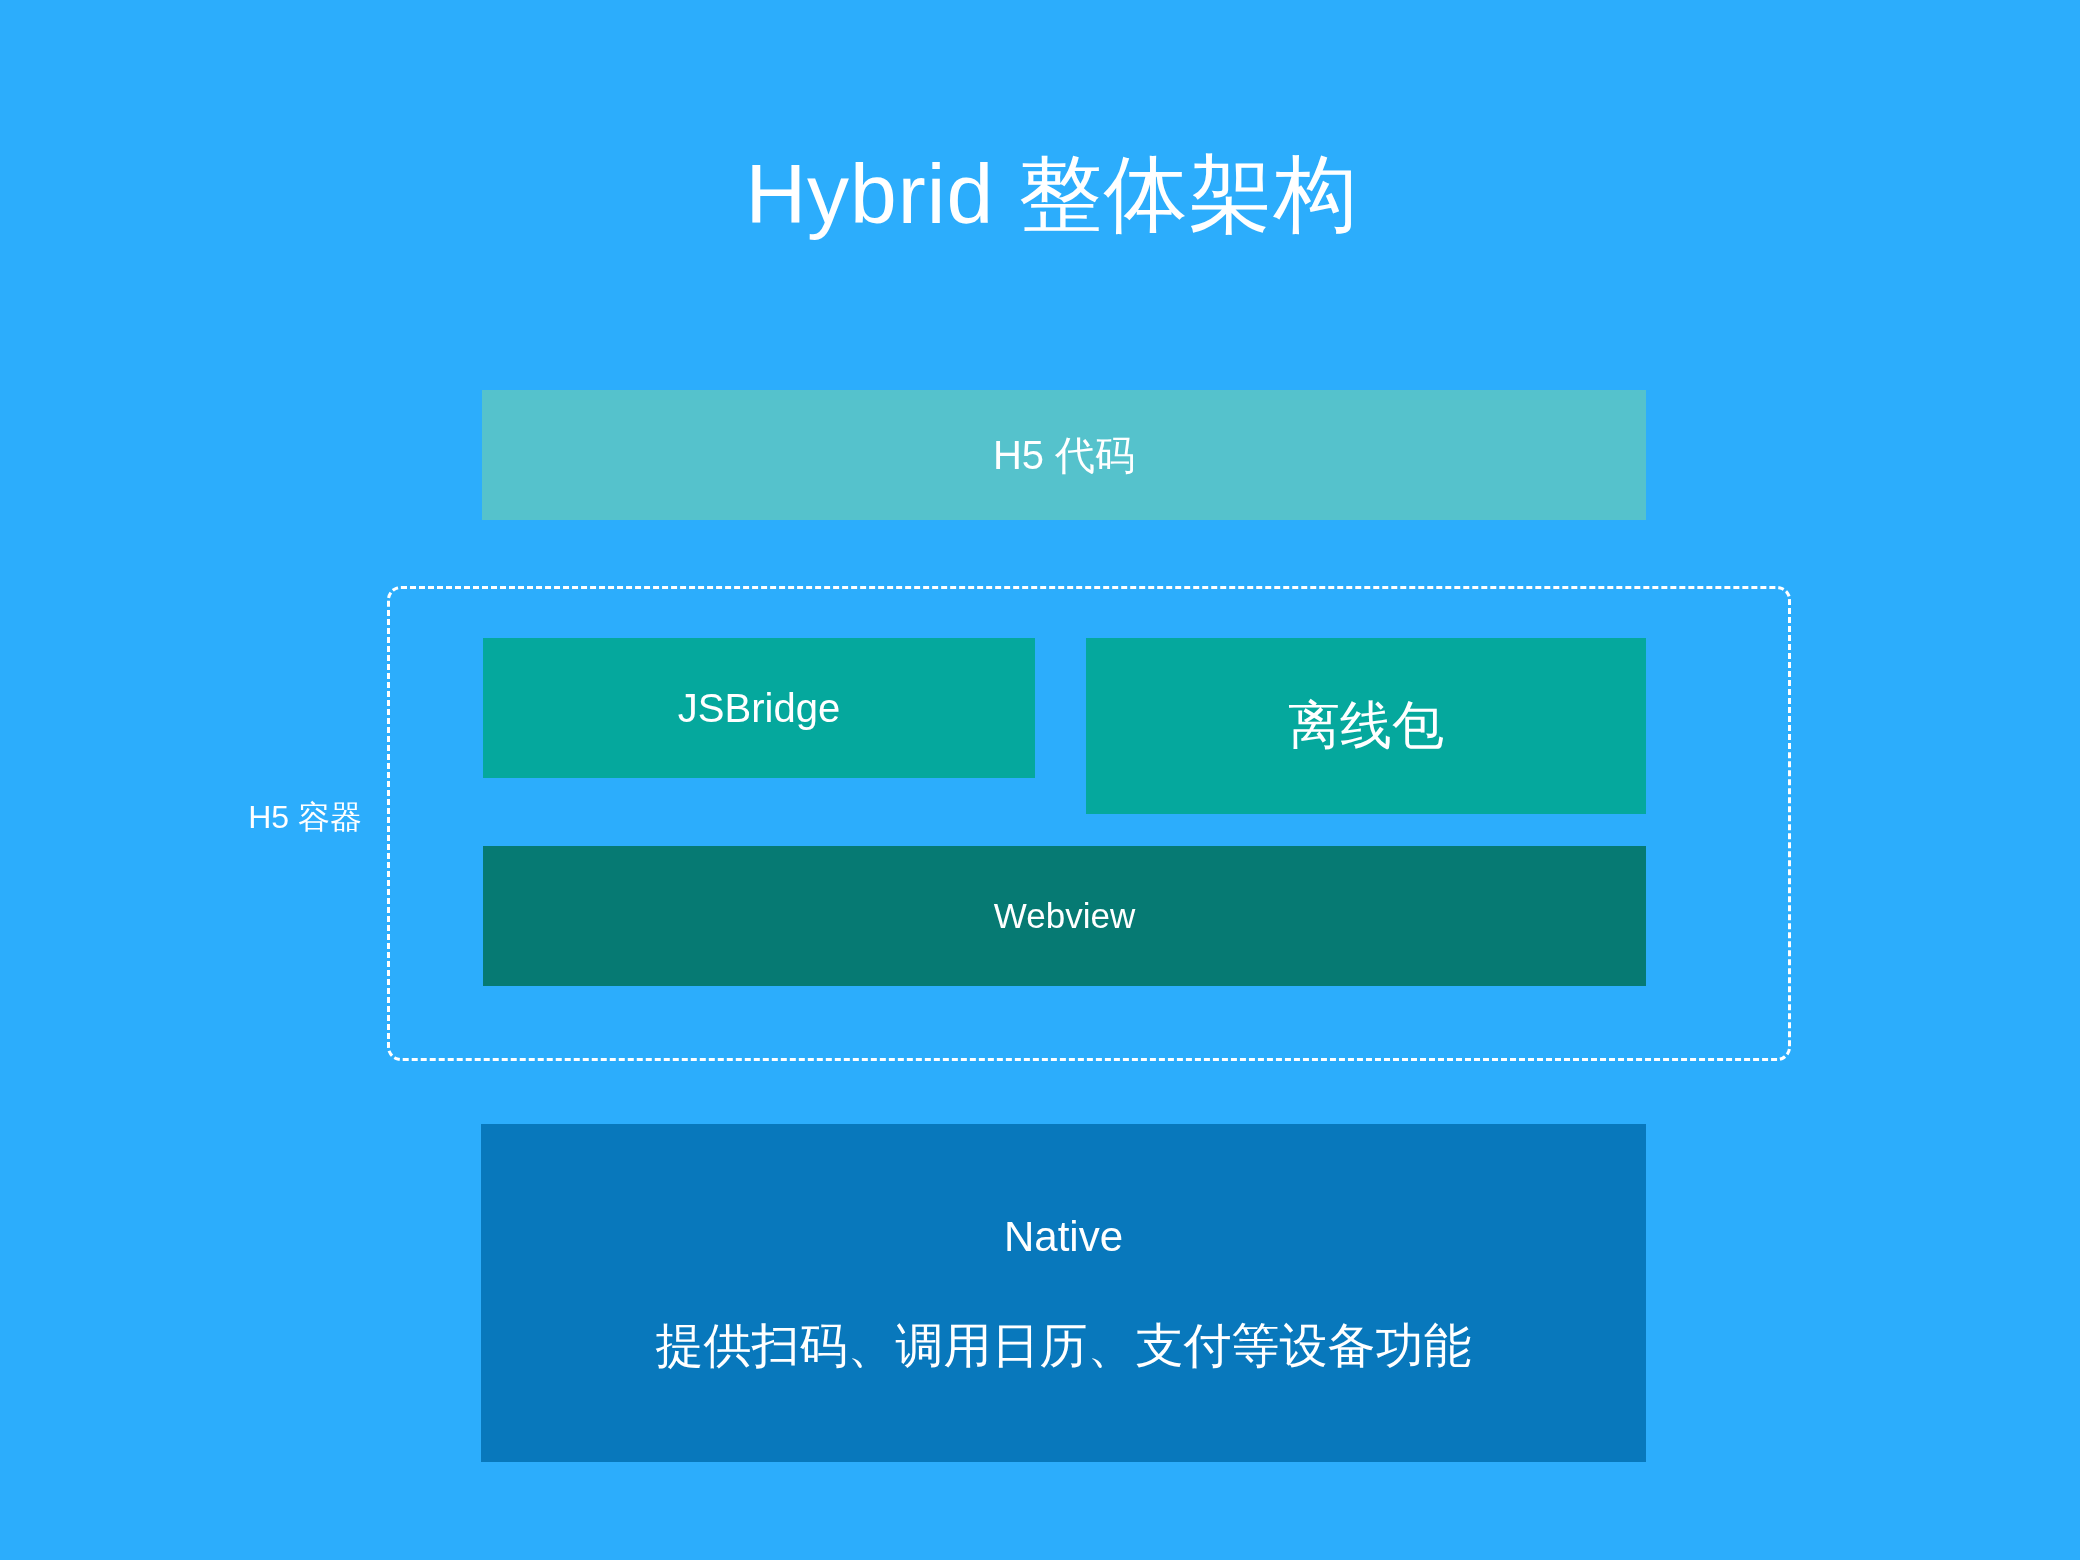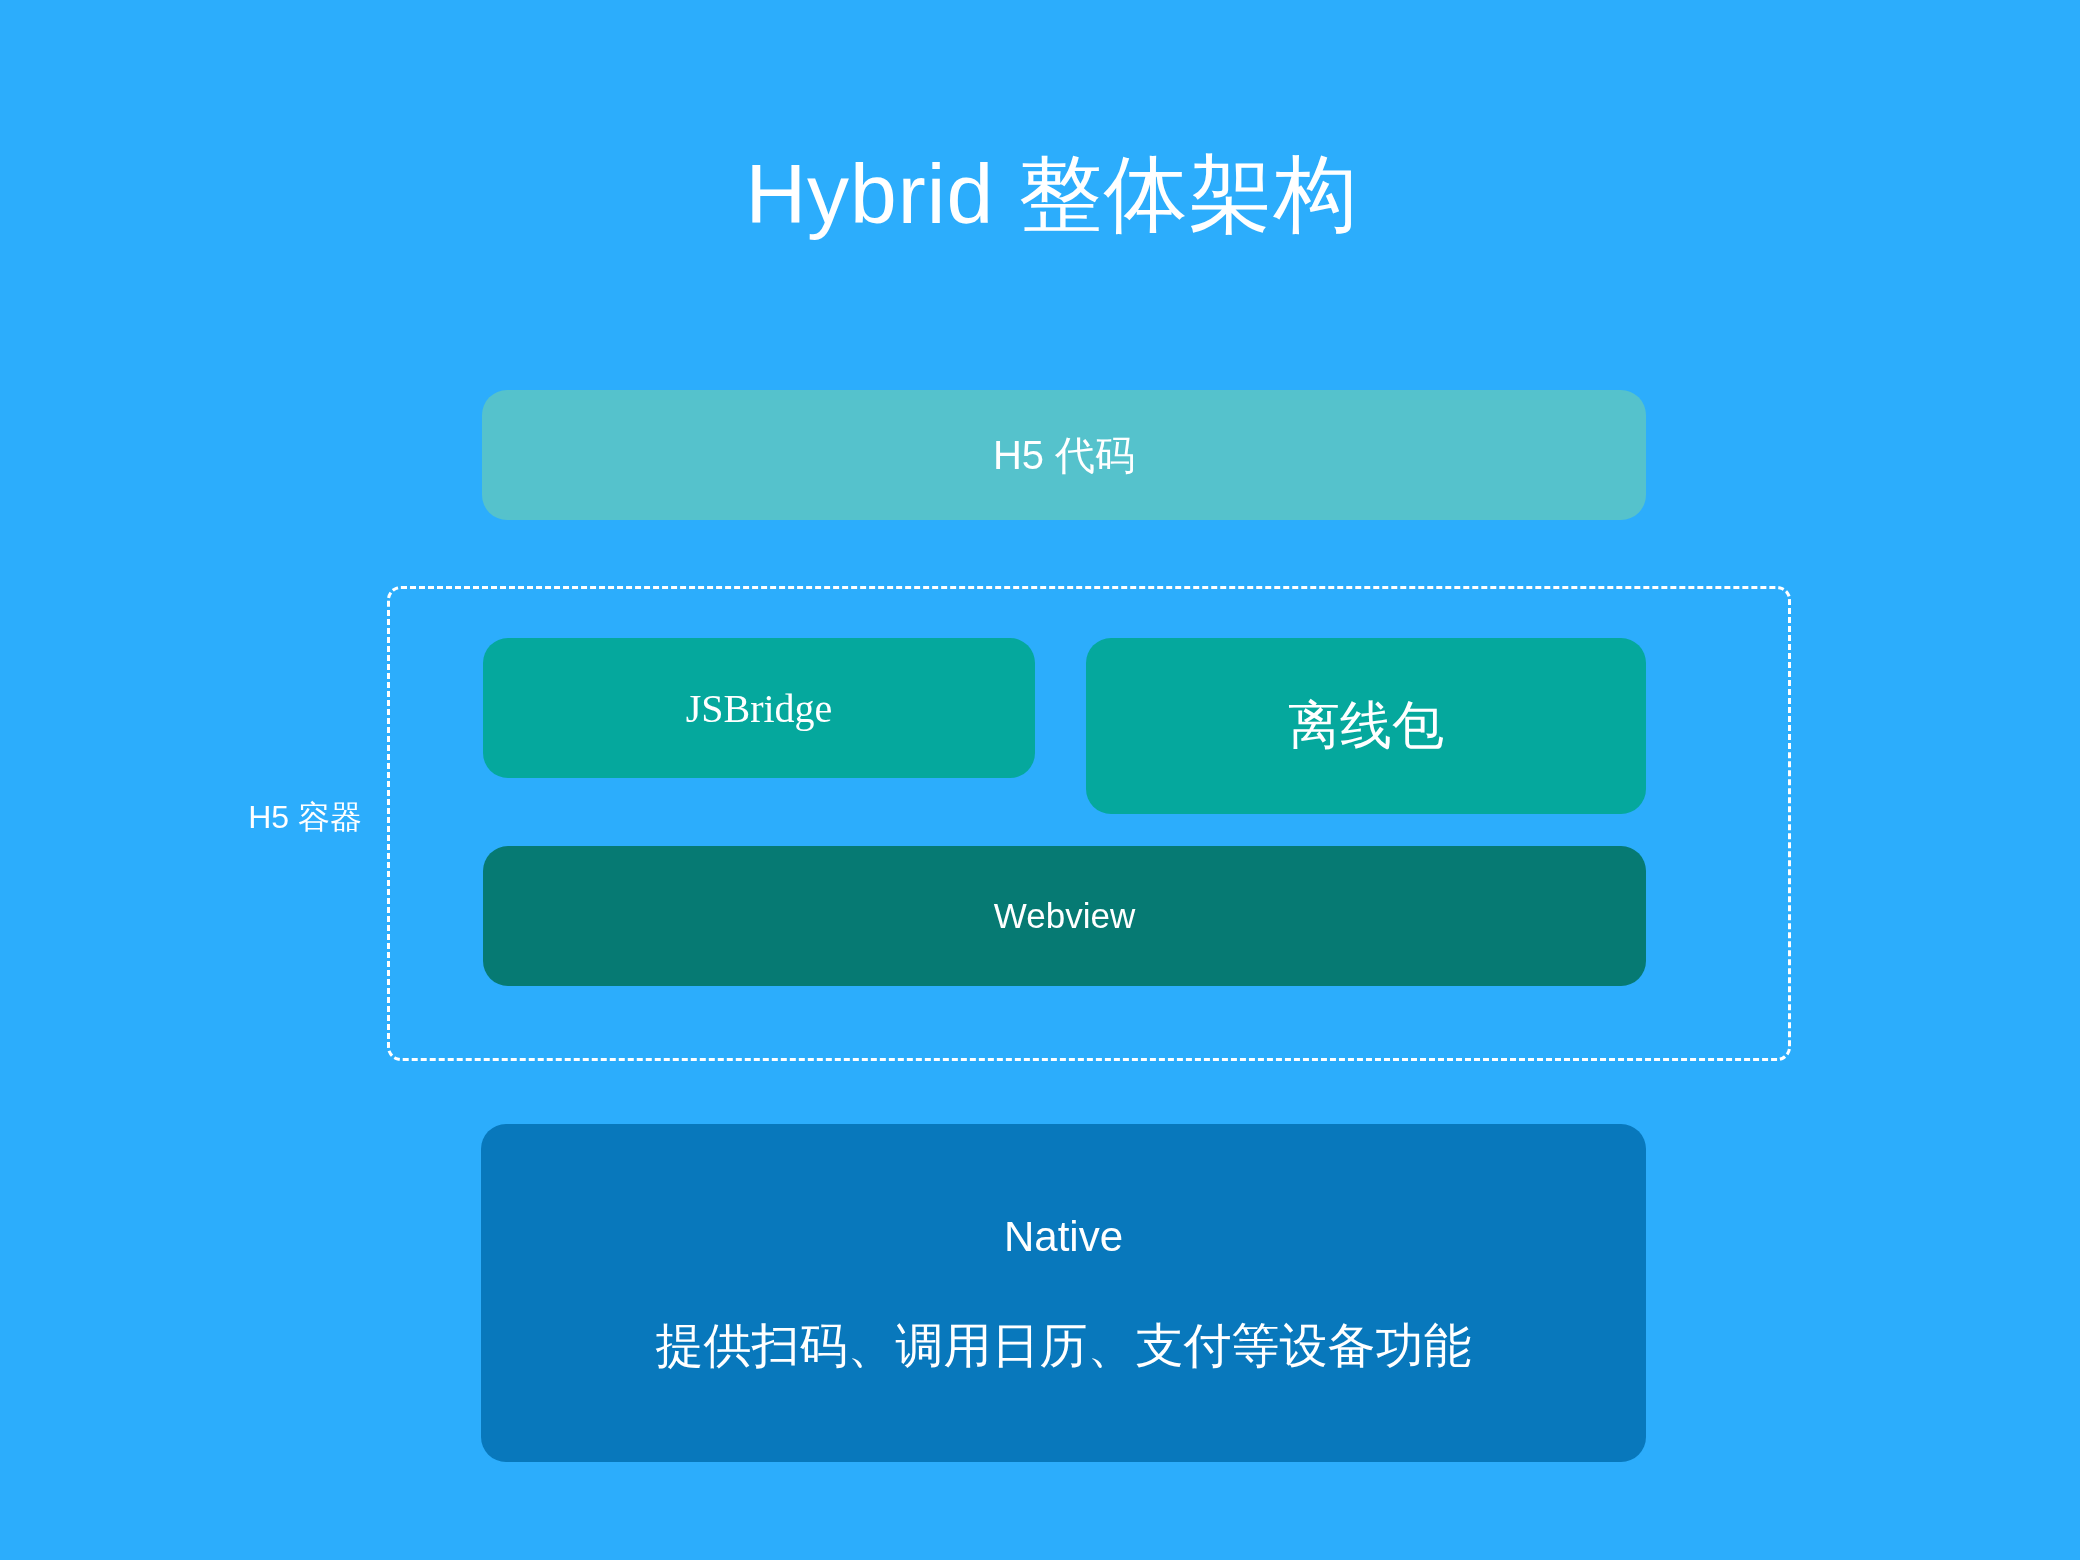--- a/index.html
+++ b/index.html
@@ -40,21 +40,20 @@
   
   .box {
     position: absolute;
     box-sizing: border-box;
     display: flex;
     flex-direction: column;
     align-items: center;
     justify-content: center;
     color: #ffffff;
     text-align: center;
-    border-radius: 25px;
   }
 
   
   .box-h5code {
     left: 482px;
     top: 390px;
     width: 1164px;
     height: 130px;
     background: #55c2cc;
     font-size: 40px;
@@ -84,21 +83,20 @@
     white-space: nowrap;
   }
 
   .box-jsbridge {
     left: 483px;
     top: 638px;
     width: 552px;
     height: 140px;
     background: #05a89d;
     font-size: 40px;
-    font-family: Liberation Serif, serif;
   }
 
   .box-offlinepkg {
     left: 1086px;
     top: 638px;
     width: 560px;
     height: 176px;
     background: #05a89d;
     font-size: 52px;
   }

